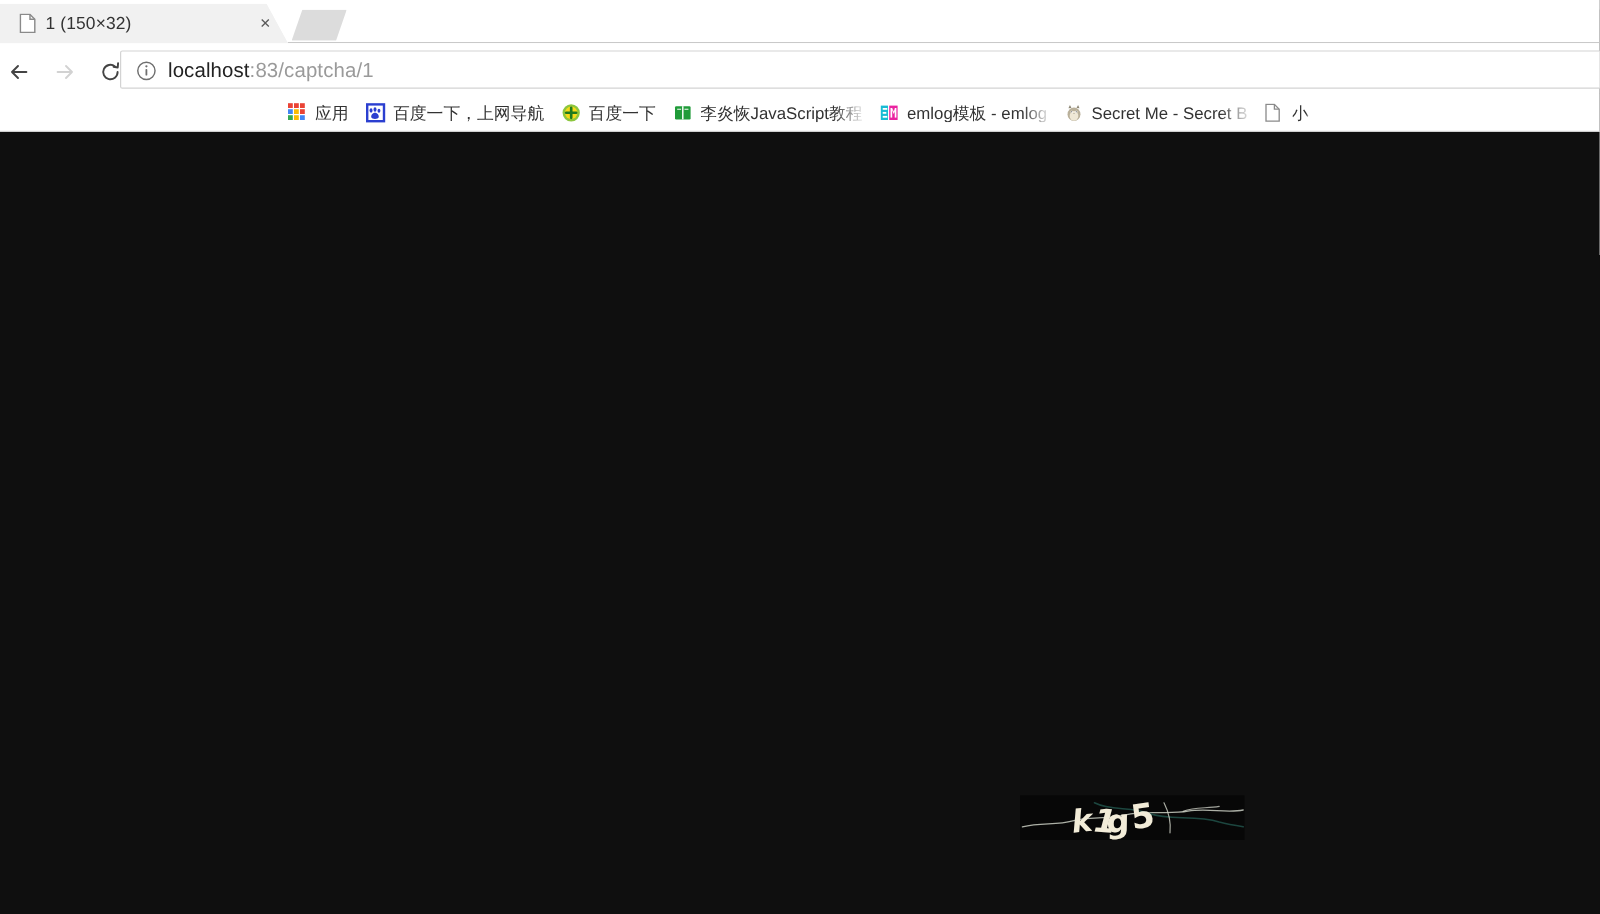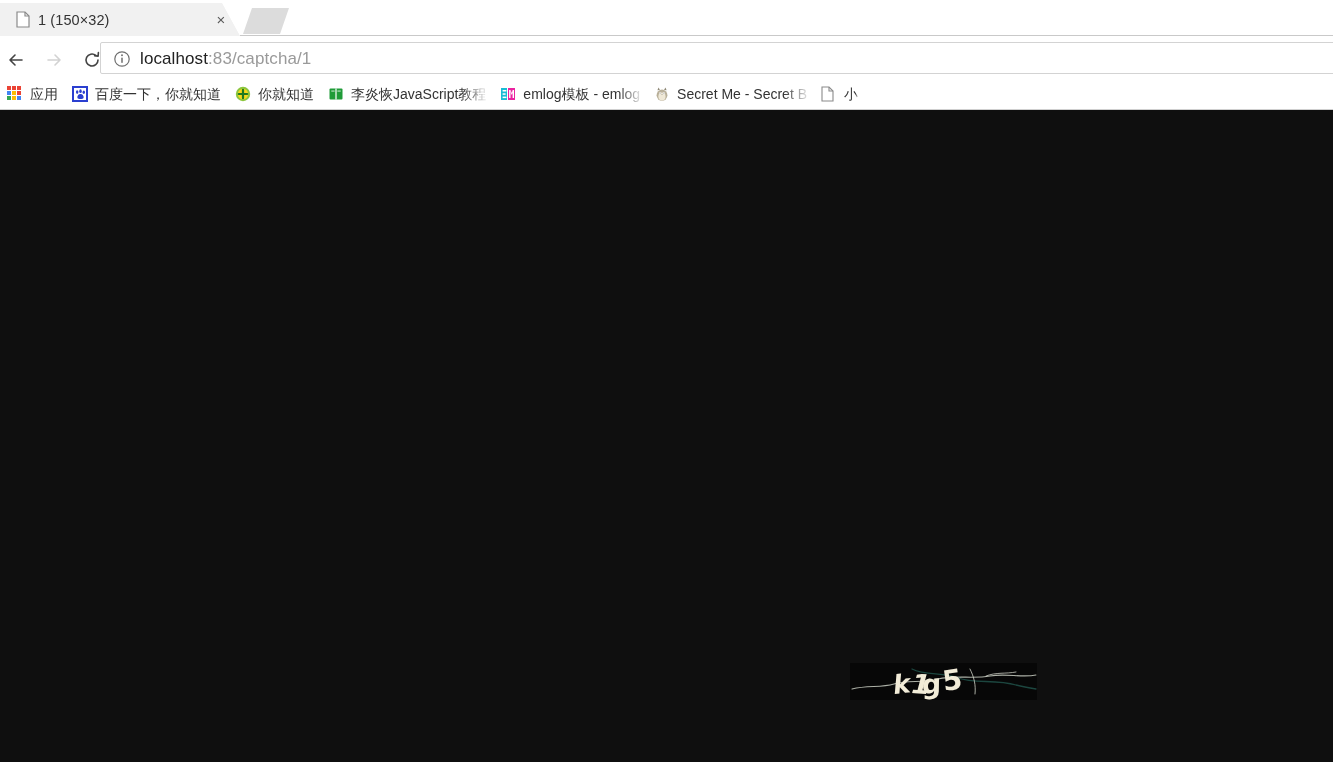--- a/index.html
+++ b/index.html
@@ -98,20 +98,21 @@
   }
   .omni-url b{ color:#222; font-weight:400; }
 
   
   .bookmarks{
     position:absolute; left:0; top:78px; width:1333px; height:32px;
     background:#ffffff;
     display:flex; align-items:center;
     overflow:hidden;
     white-space:nowrap;
+    justify-content:center;
   }
   .bookmarks-border{
     position:absolute; left:0; top:109px; width:1333px; height:1px;
     background:#cfcfcf;
   }
   .bm{
     display:inline-flex; align-items:center; height:24px;
     margin-right:6px; padding:0 4px;
     cursor:pointer; flex:0 0 auto;
   }
@@ -235,33 +236,33 @@
 
     <div class="bm">
       <span class="bm-ico ico-baidu">
         <svg width="11" height="11" viewBox="0 0 11 11">
           <ellipse cx="2.2" cy="3.1" rx="1.25" ry="1.8" fill="#2b3fd0"></ellipse>
           <ellipse cx="5.5" cy="2.2" rx="1.25" ry="1.85" fill="#2b3fd0"></ellipse>
           <ellipse cx="8.8" cy="3.3" rx="1.2" ry="1.75" fill="#2b3fd0"></ellipse>
           <path d="M5.5 5 C7.6 5 9 7.2 8.6 8.8 C8.3 10 6.9 10.1 5.5 10.1 C4.1 10.1 2.7 10 2.4 8.8 C2 7.2 3.4 5 5.5 5 Z" fill="#2b3fd0"></path>
         </svg>
       </span>
-      <span class="bm-lbl nomask">百度一下，你就知道</span>
+      <span class="bm-lbl nomask">百度一下，上网导航</span>
     </div>
 
 
     <div class="bm">
       <span class="bm-ico">
         <svg width="16" height="16" viewBox="0 0 16 16">
           <circle cx="8" cy="8" r="7.2" fill="#8cc63e"></circle>
           <circle cx="8" cy="8" r="5.2" fill="#f7d91a"></circle>
           <path d="M8 3.8 v8.4 M3.8 8 h8.4" stroke="#1f7a1f" stroke-width="2.2" stroke-linecap="round"></path>
         </svg>
       </span>
-      <span class="bm-lbl nomask">你就知道</span>
+      <span class="bm-lbl nomask">百度一下</span>
     </div>
 
 
     <div class="bm">
       <span class="bm-ico">
         <svg width="16" height="16" viewBox="0 0 16 16">
           <rect x="1.5" y="2.5" width="13" height="11" rx="1" fill="#1f9b38"></rect>
           <rect x="7.4" y="2.5" width="1.2" height="11" fill="#ffffff"></rect>
           <rect x="3.3" y="4.6" width="3.3" height="0.9" fill="#ffffff" opacity="0.9"></rect>
           <rect x="9.4" y="4.6" width="3.3" height="0.9" fill="#ffffff" opacity="0.9"></rect>

